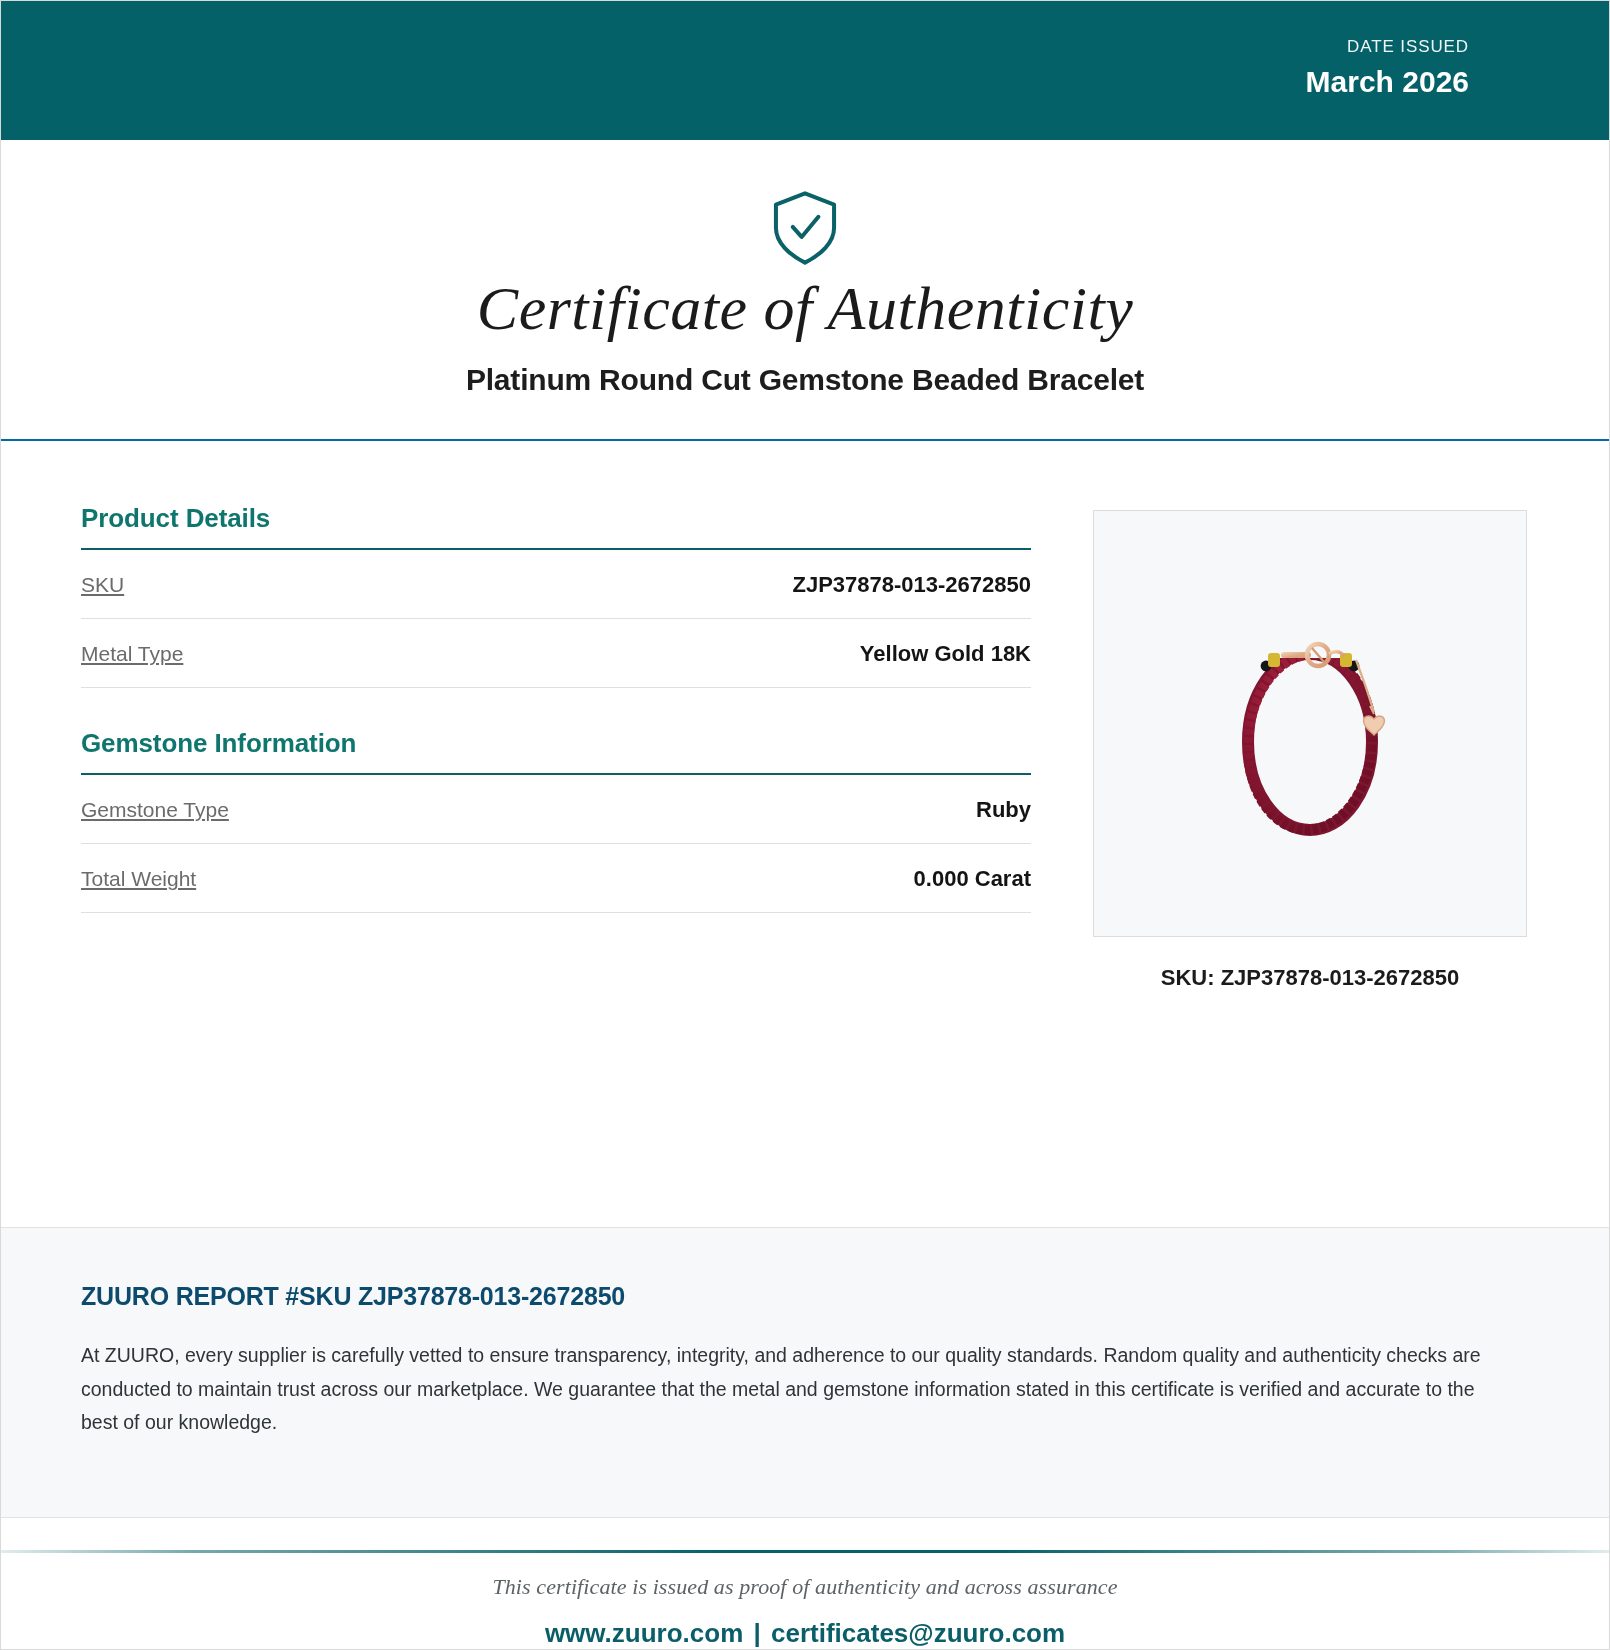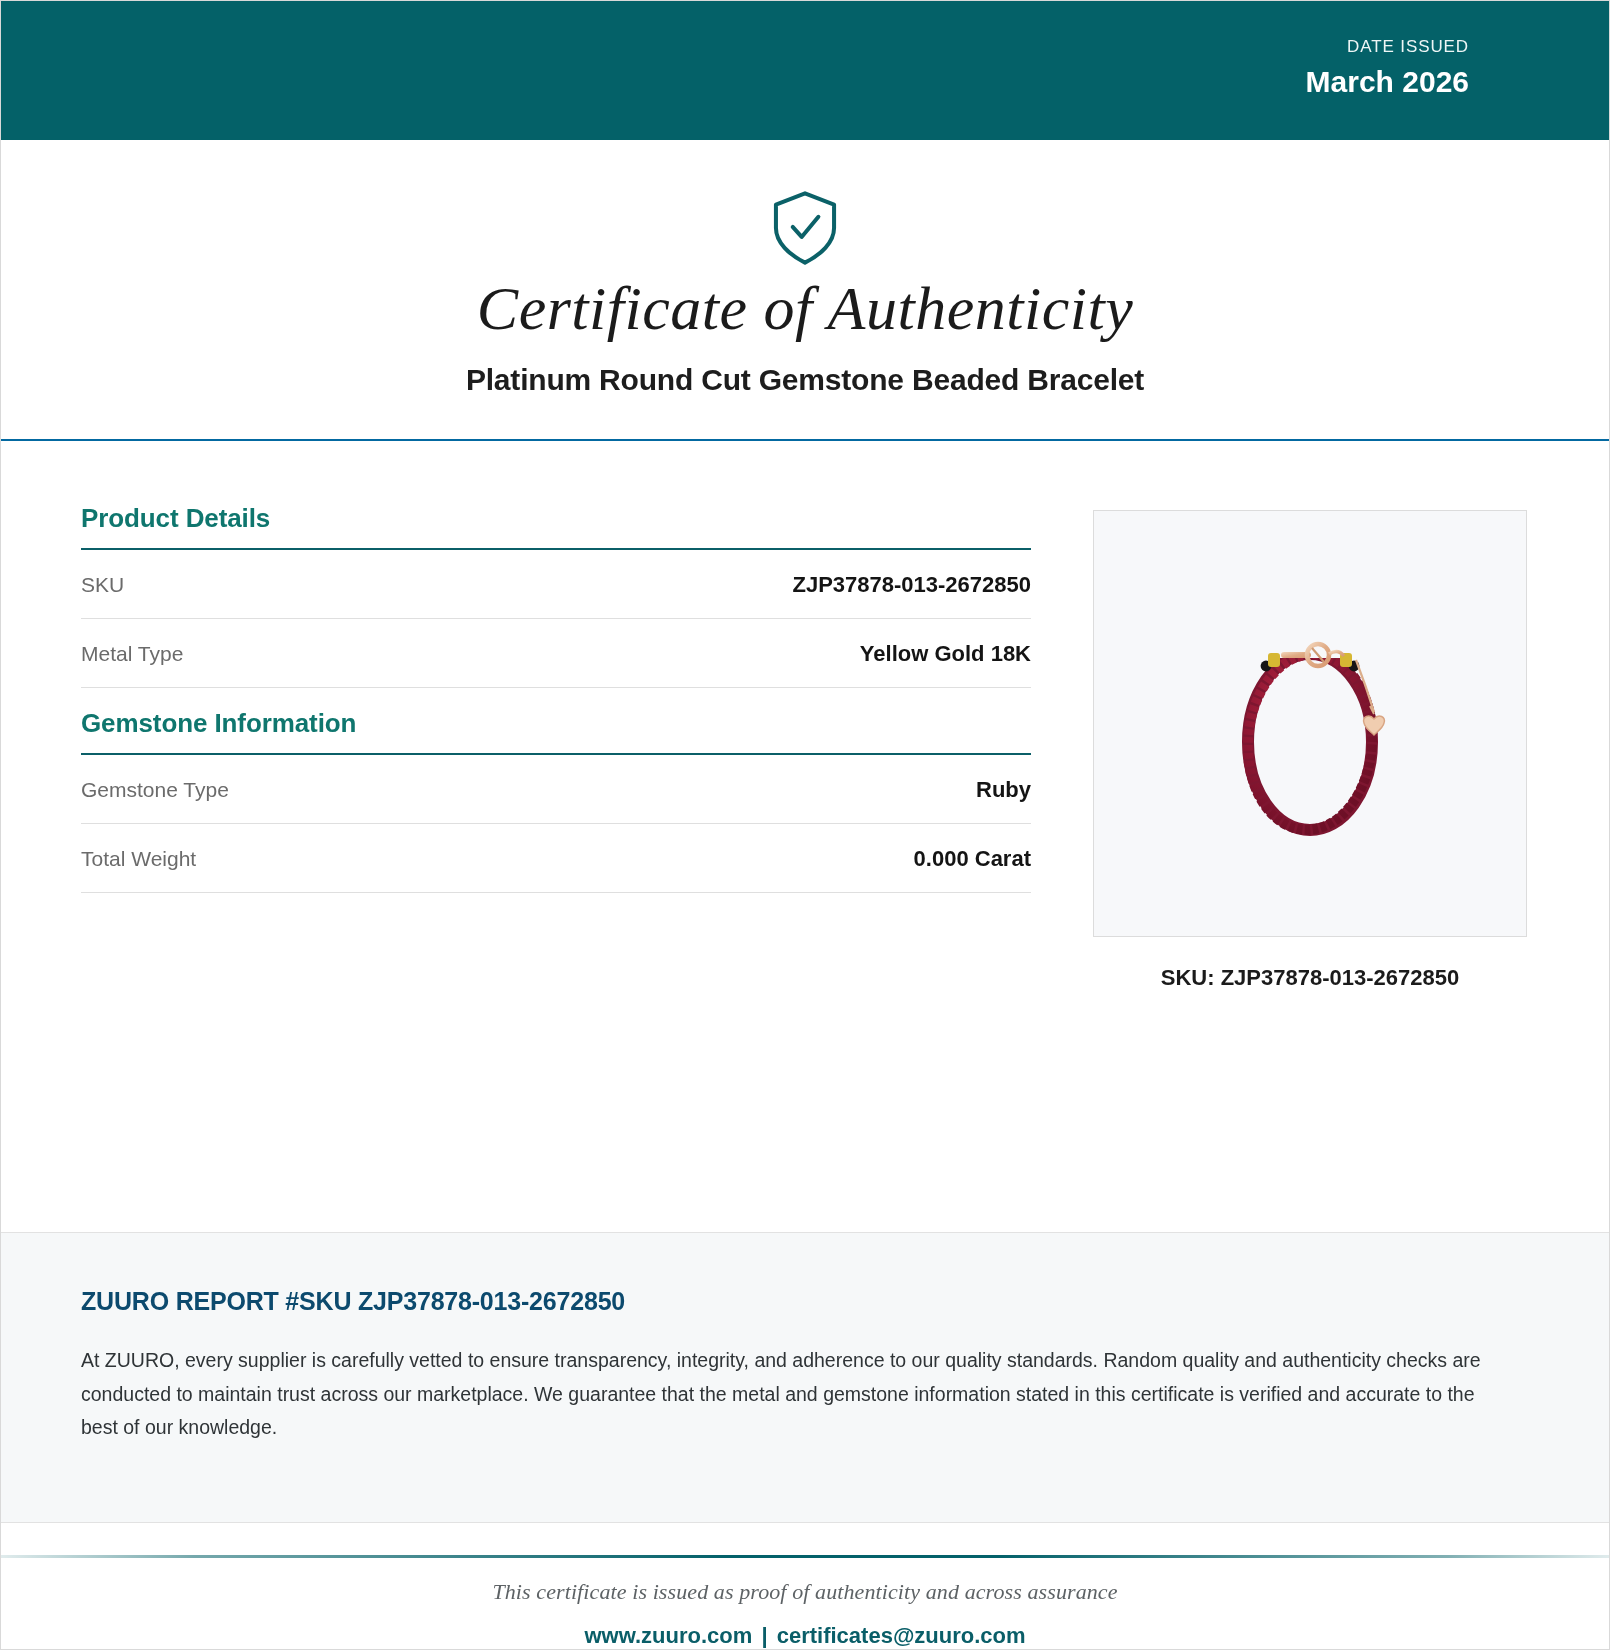--- a/index.html
+++ b/index.html
@@ -94,33 +94,34 @@
   .right-col { flex: 1 1 auto; padding-top: 7px; }
 
   .section-head {
     font-size: 26px;
     font-weight: 700;
     color: #0f766e;
     padding-bottom: 14px;
     border-bottom: 2px solid #0b5f68;
     letter-spacing: -0.1px;
   }
-  .section-head.second { margin-top: 20px; }
+  .section-head.second { margin-top: 40px; }
 
   .spec-row {
     display: flex;
     justify-content: space-between;
     align-items: baseline;
     padding: 22px 0 20px;
     border-bottom: 1px solid #dfdfdf;
   }
   .spec-label {
     font-size: 21px;
     color: #6b6b6b;
     font-weight: 400;
+    text-decoration: underline;
   }
   .spec-value {
     font-size: 22px;
     color: #141414;
     font-weight: 700;
   }
 
   
   .product-box {
     width: 434px;
@@ -186,21 +187,21 @@
   }
   .footer-note {
     font-family: "Liberation Serif", "DejaVu Serif", serif;
     font-style: italic;
     font-size: 22px;
     color: #5d6265;
     letter-spacing: 0.1px;
   }
   .footer-links {
     margin-top: 18px;
-    font-size: 22px;
+    font-size: 26px;
     font-weight: 700;
     color: #0a5e68;
   }
   .footer-links a {
     color: #0a5e68;
     text-decoration: none;
   }
   .footer-sep { color: #0a5e68; padding: 0 3px; }
 </style>
 </head>

